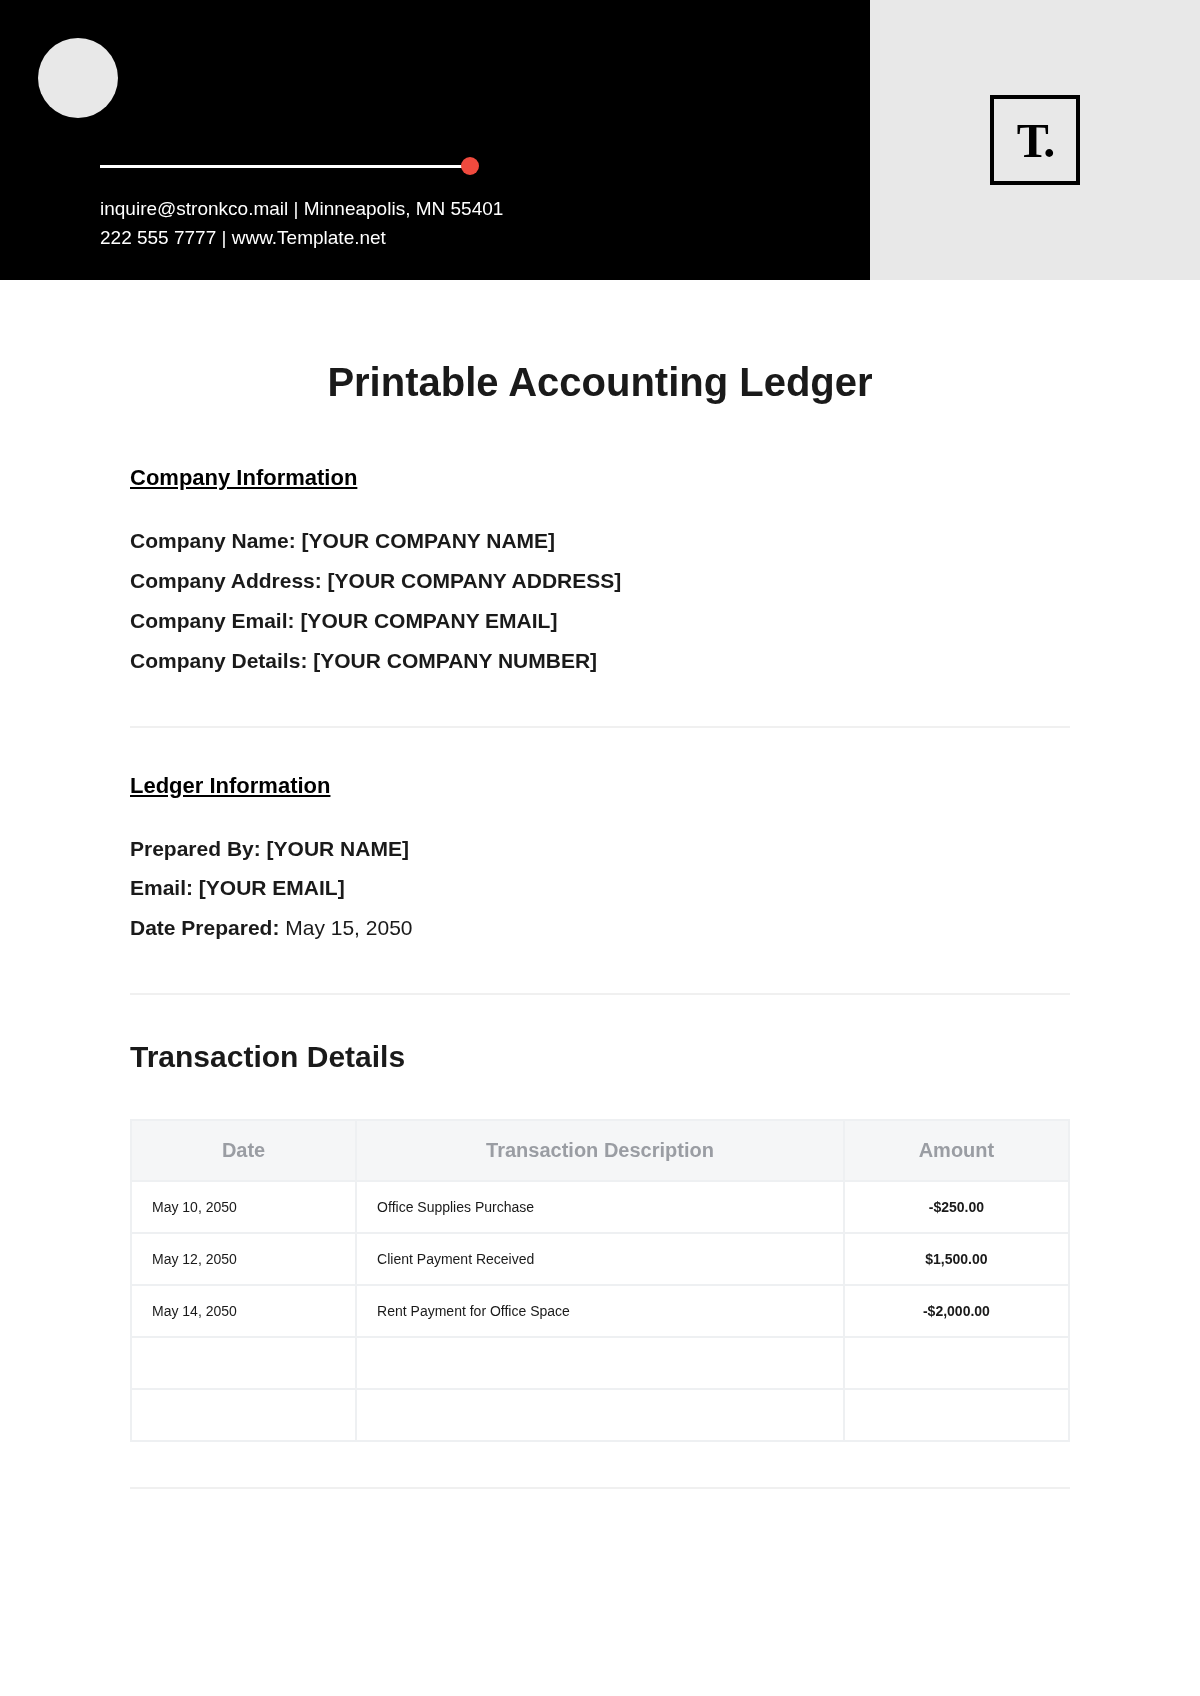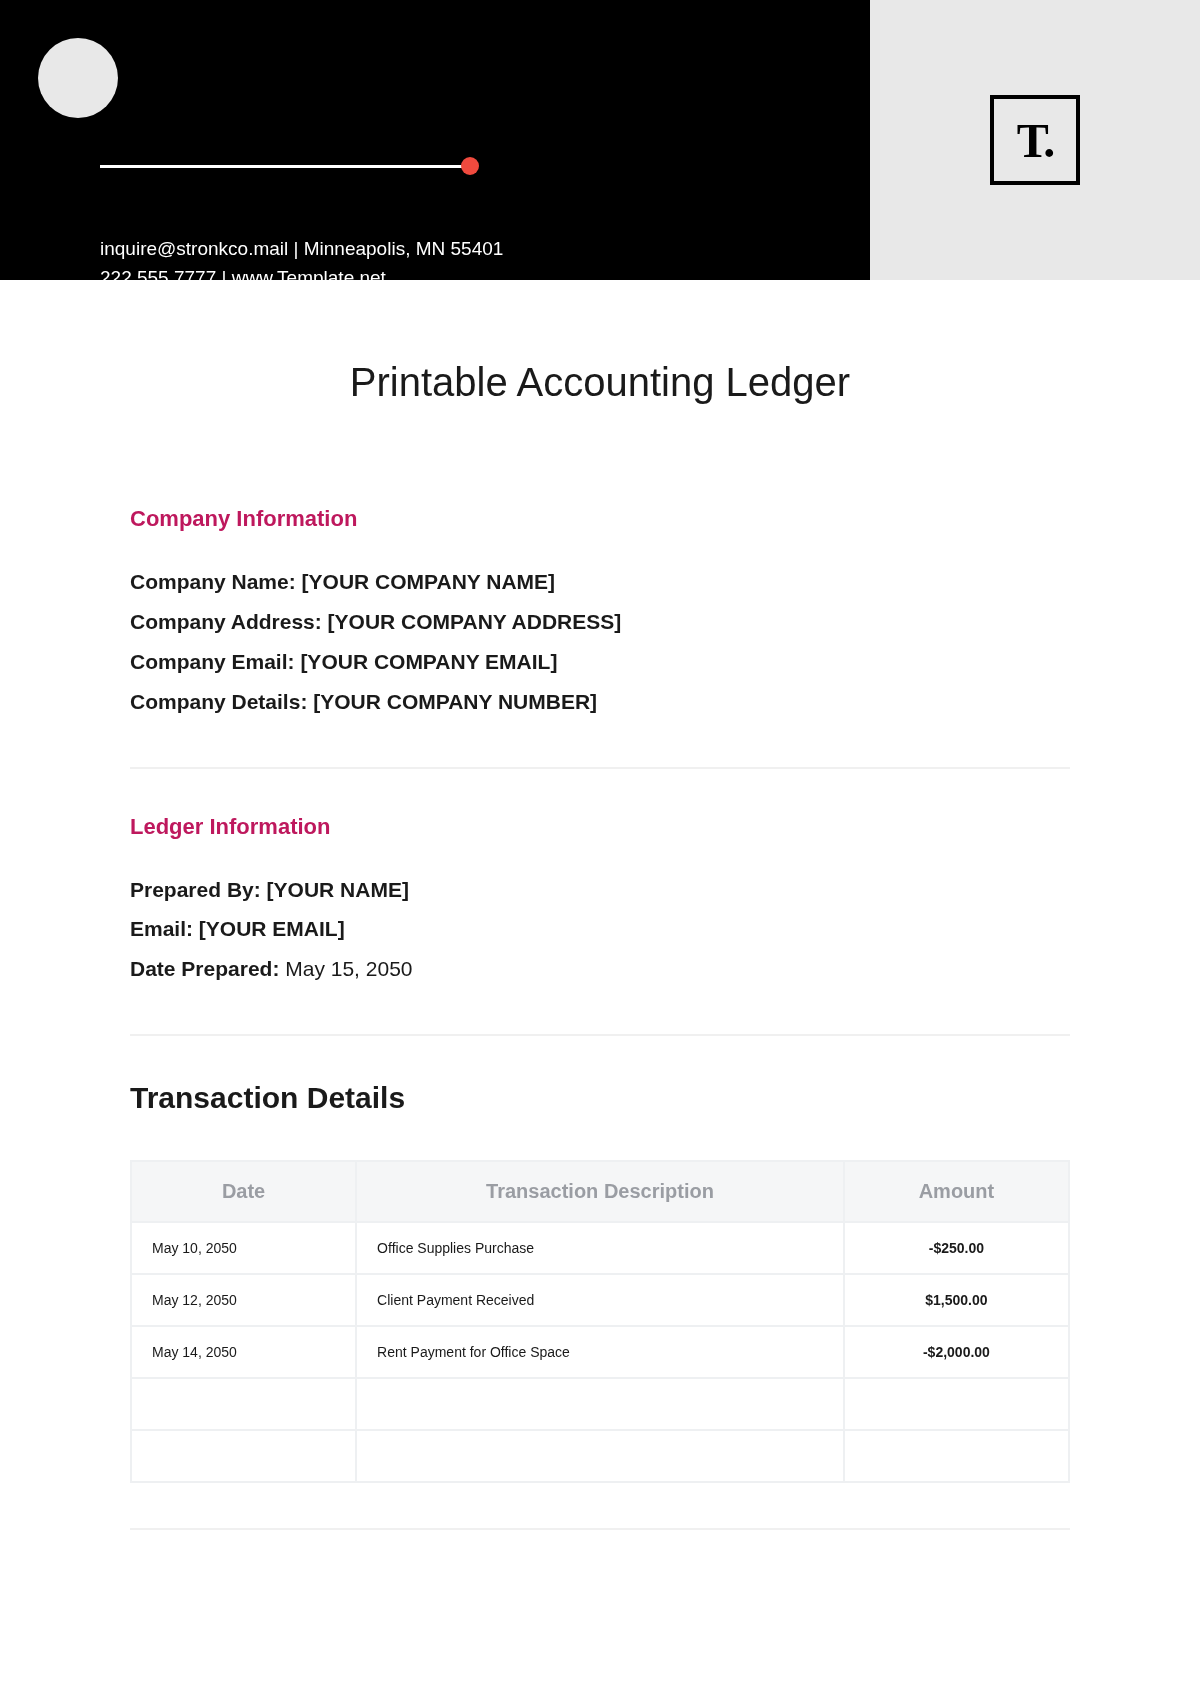--- a/index.html
+++ b/index.html
@@ -56,50 +56,50 @@
     border-radius: 50%;
     background: #f04a3e;
   }
   .contact-block {
     position: absolute;
     top: 195px;
     left: 100px;
     color: #ffffff;
     font-size: 19px;
     line-height: 1.5;
-    margin-top: 40px;
   }
   .logo-box {
     width: 90px;
     height: 90px;
     border: 4px solid #000000;
     display: flex;
     align-items: center;
     justify-content: center;
     font-family: Georgia, 'Times New Roman', serif;
     font-weight: bold;
     font-size: 48px;
     color: #000000;
     letter-spacing: -2px;
   }
   .content {
     padding: 80px 130px 0 130px;
   }
   .doc-title {
     text-align: center;
     font-size: 40px;
-    font-weight: normal;
-    color: #1a1a1a;
-    margin-bottom: 101px;
+    font-weight: bold;
+    color: #1a1a1a;
+    margin-bottom: 60px;
   }
   .section-heading {
     font-size: 22px;
     font-weight: bold;
-    color: #be185d;
+    color: #000000;
     margin-bottom: 30px;
+    text-decoration: underline;
   }
   .info-line {
     font-size: 21px;
     line-height: 1.9;
     color: #1a1a1a;
   }
   .info-line .label {
     font-weight: bold;
   }
   .divider {

